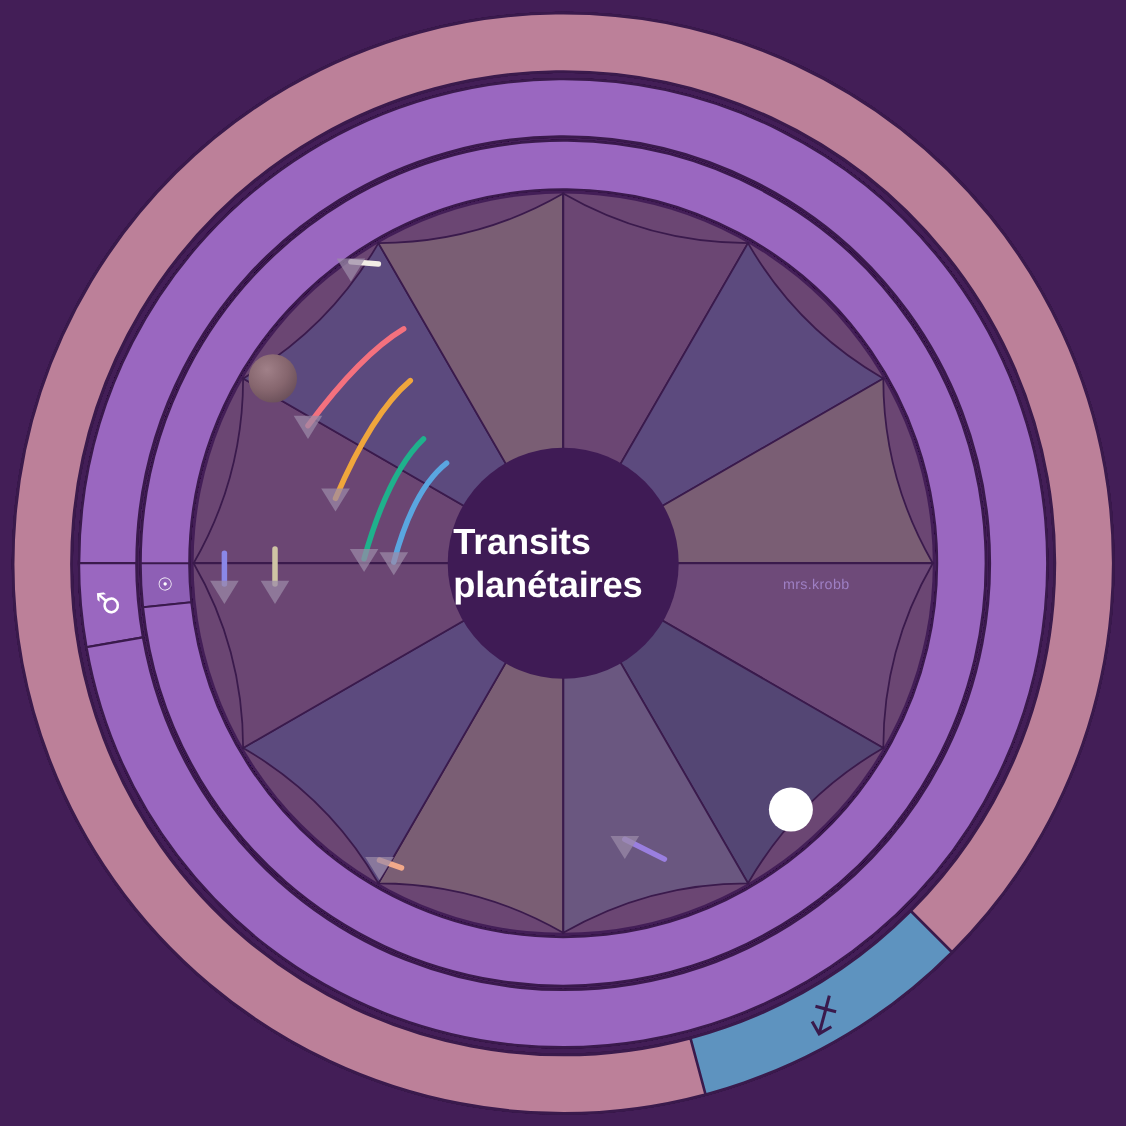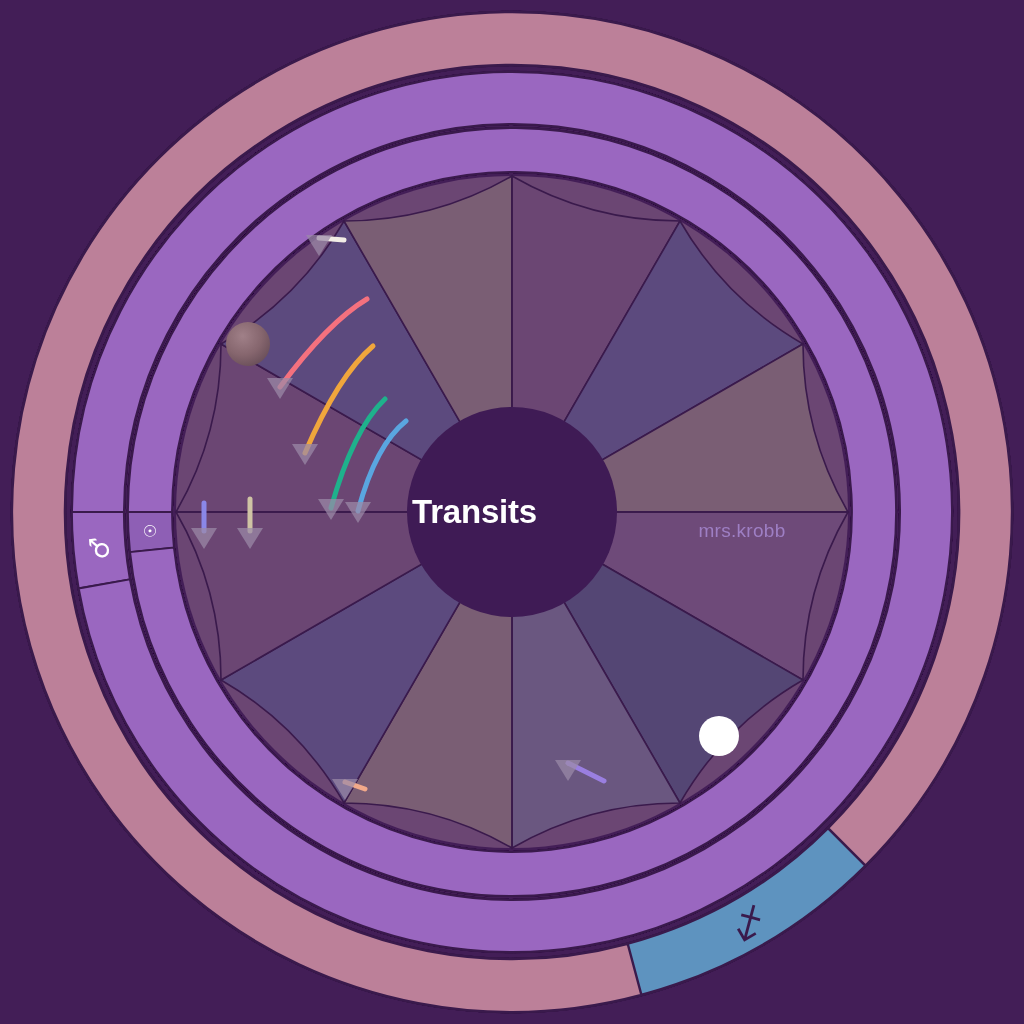--- a/index.html
+++ b/index.html
@@ -44,21 +44,21 @@
     line-height:1.17;
     font-weight:600;
     letter-spacing:-0.2px;
     pointer-events:none;
   }
   .watermark{
     position:absolute;
     left:742px;top:531px;
     transform:translate(-50%,-50%);
     color:#9E7FC4;
-    font-size:19px;
+    font-size:13px;
     letter-spacing:0.3px;
   }
   .transit-glyph{
     font-family:"DejaVu Sans",sans-serif;
     text-anchor:middle;
     dominant-baseline:central;
     fill:none;
   }
 </style>
 </head>
@@ -362,15 +362,16 @@
         <path d="M 604 781 L 568 763" stroke="#9A7FE0" stroke-width="5" fill="none" stroke-linecap="round"></path>
         <path d="M 555 760 L 581 760 L 568 781 Z" fill="#9B8AA8" opacity="0.72"></path>
         <text x="604" y="763" class="transit-glyph" font-size="44" stroke="none" fill="#9A7FE0">♃</text>
       </g>
     </g>
   <circle cx="512" cy="512" r="105" fill="#3F1B55"></circle>
 </svg>
 
 <div class="center-text">
   <div>Transits</div>
+  <div>planétaires</div>
 </div>
 
 <div class="watermark">mrs.krobb</div>
 
 </body></html>

